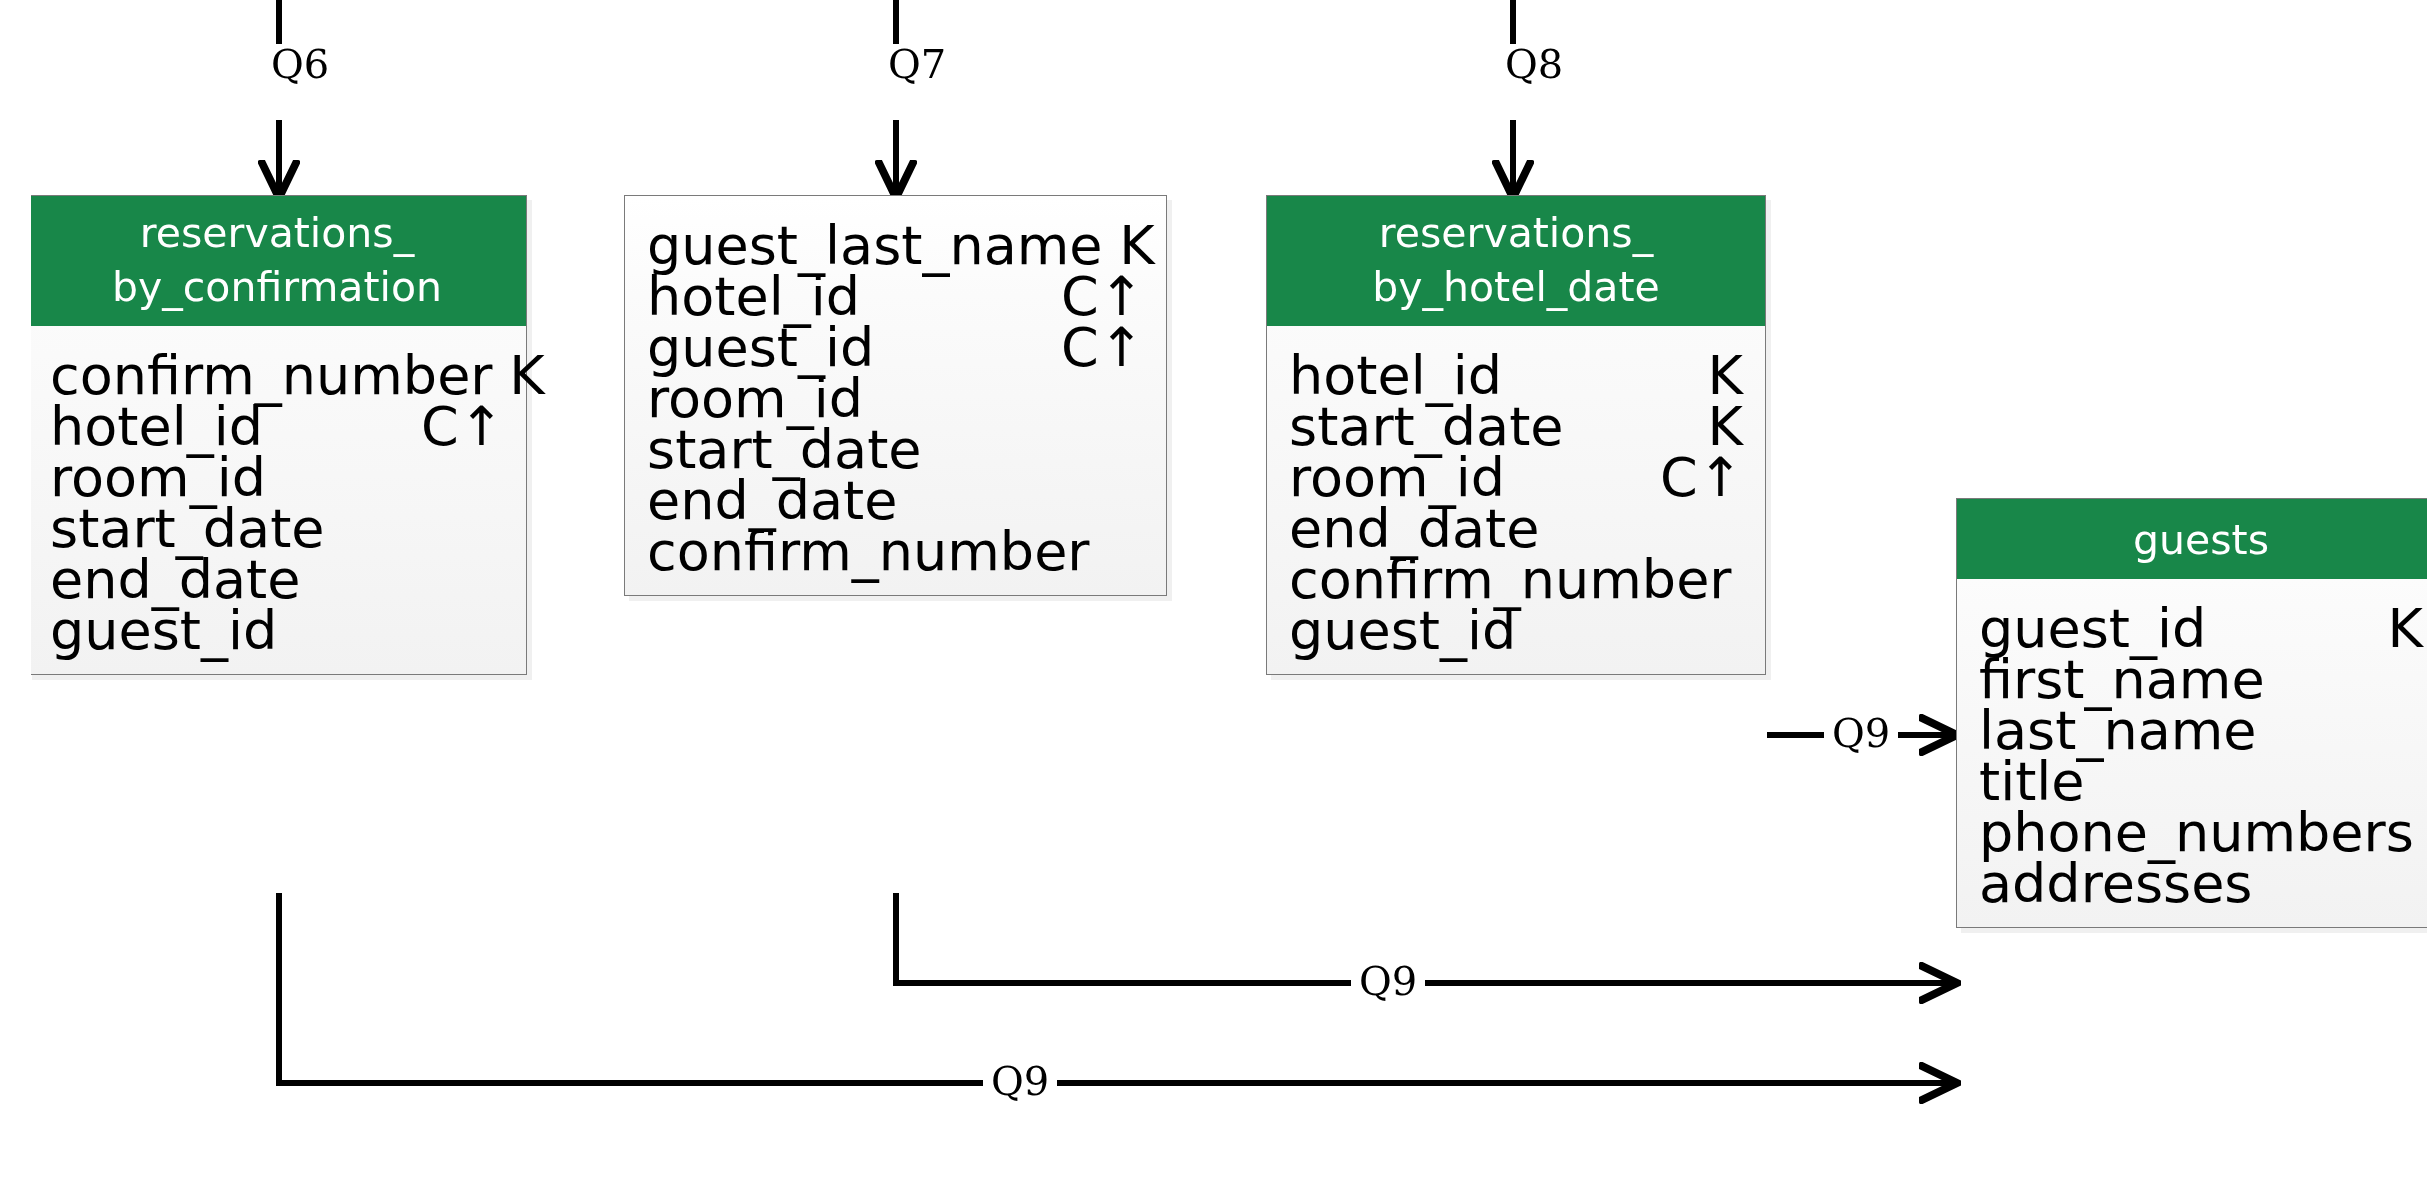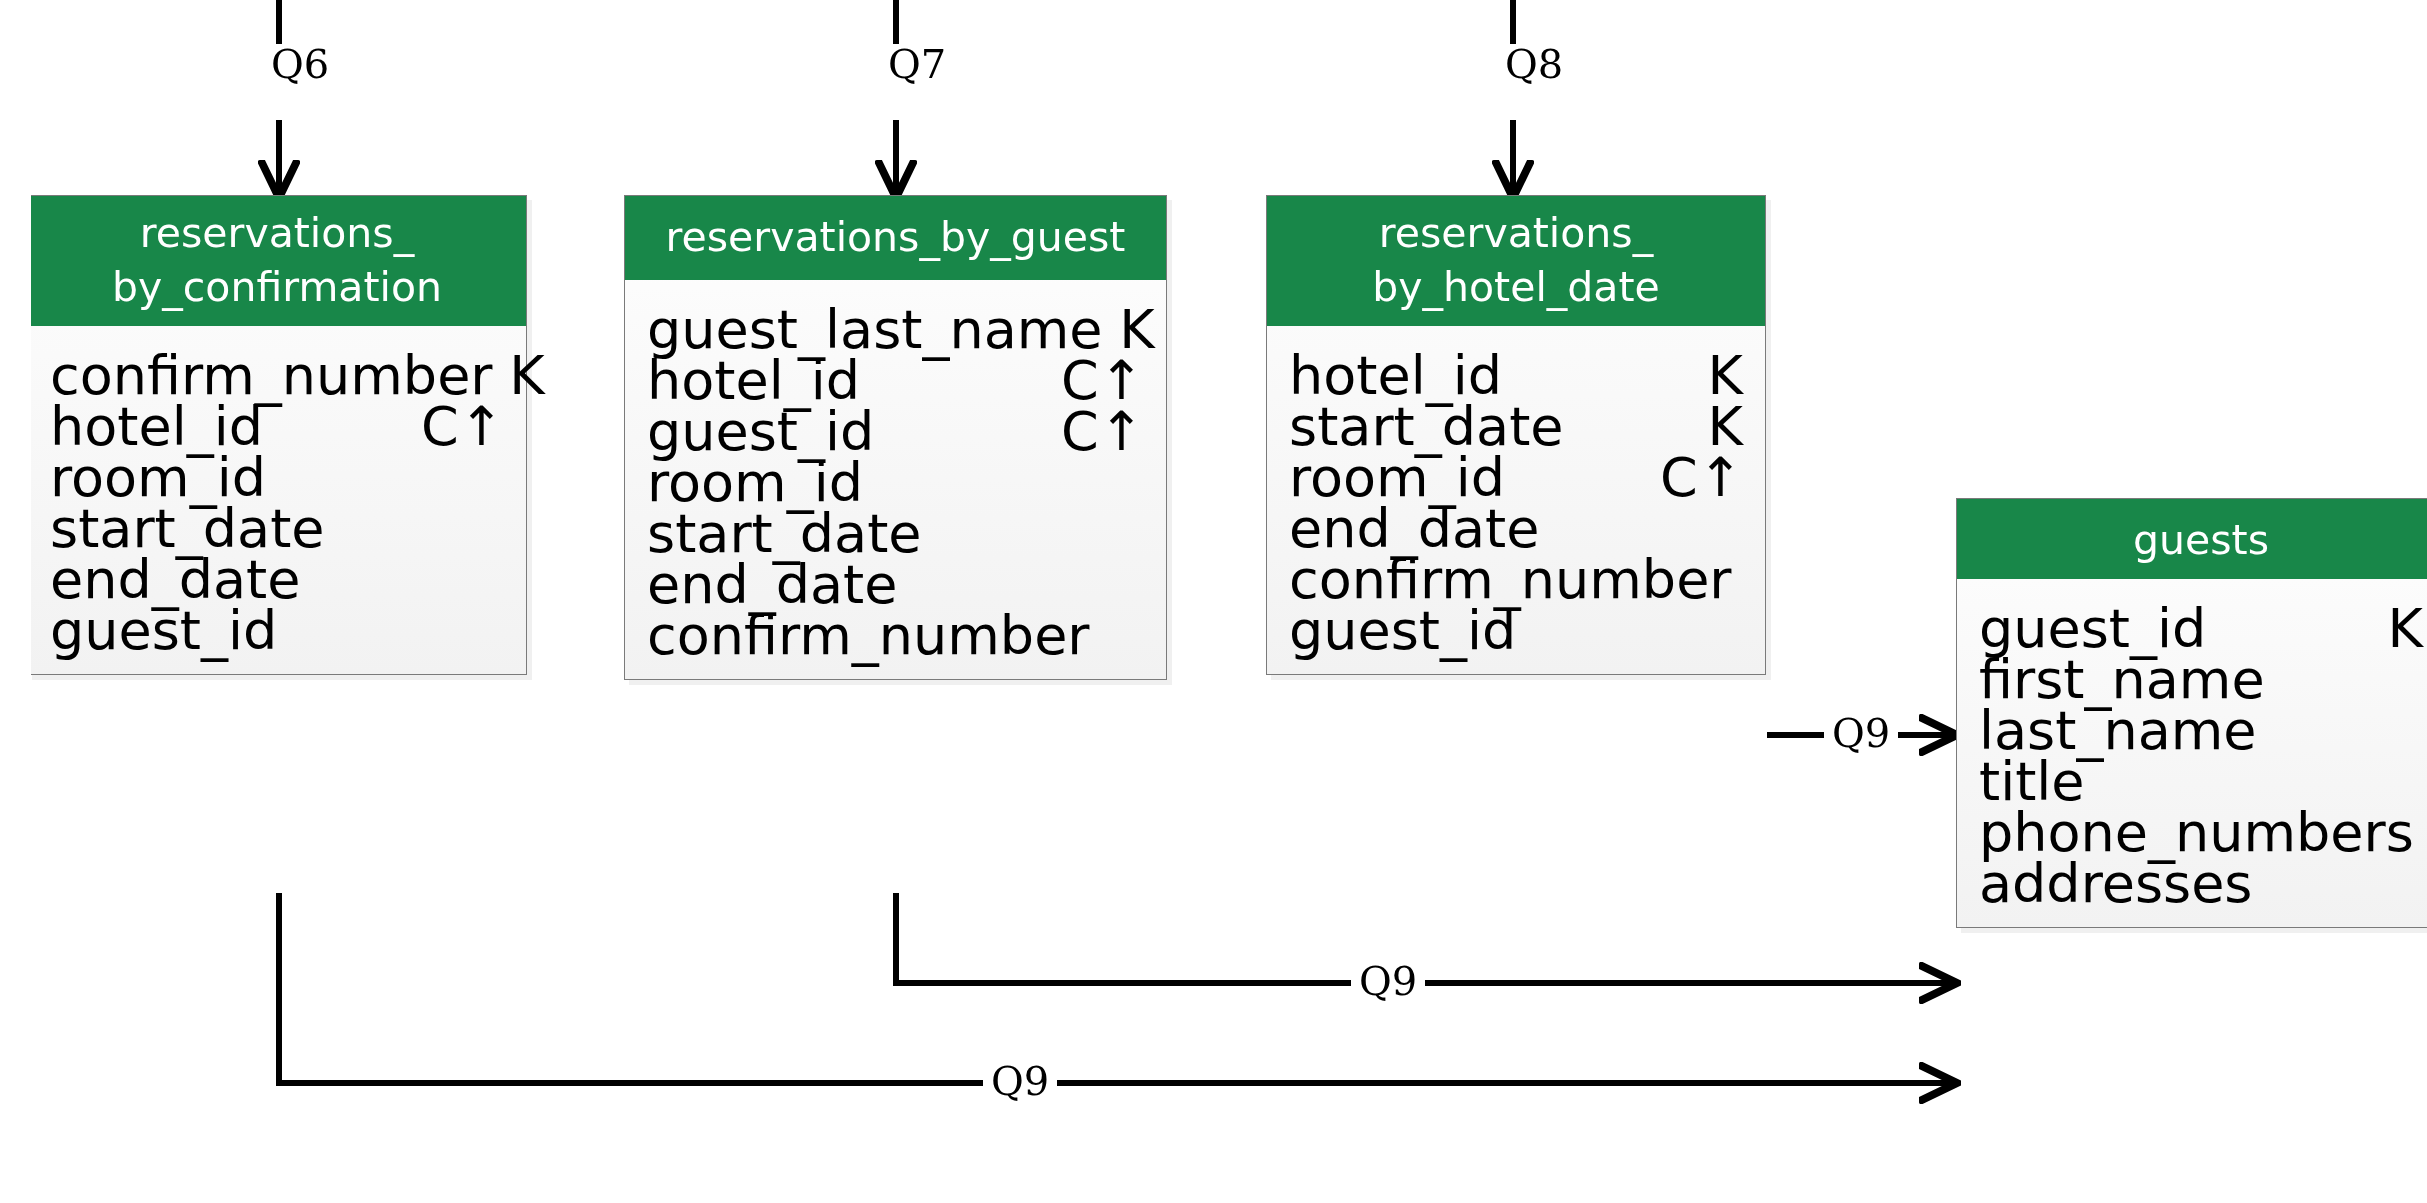--- a/index.html
+++ b/index.html
@@ -156,21 +156,20 @@
         <span class="field-key"></span>
       </div>
       <div class="field-row">
         <span class="field-name">guest_id</span>
         <span class="field-key"></span>
       </div>
     </div>
   </div>
 
   <div class="table-box" style="left:593px; top:195px; width:543px;">
-    <div class="table-header" style="padding-top:14px; padding-bottom:16px;">reservations_by_guest</div>
     <div class="table-body">
       <div class="field-row">
         <span class="field-name">guest_last_name</span>
         <span class="field-key">K</span>
       </div>
       <div class="field-row">
         <span class="field-name">hotel_id</span>
         <span class="field-key">C↑</span>
       </div>
       <div class="field-row">

